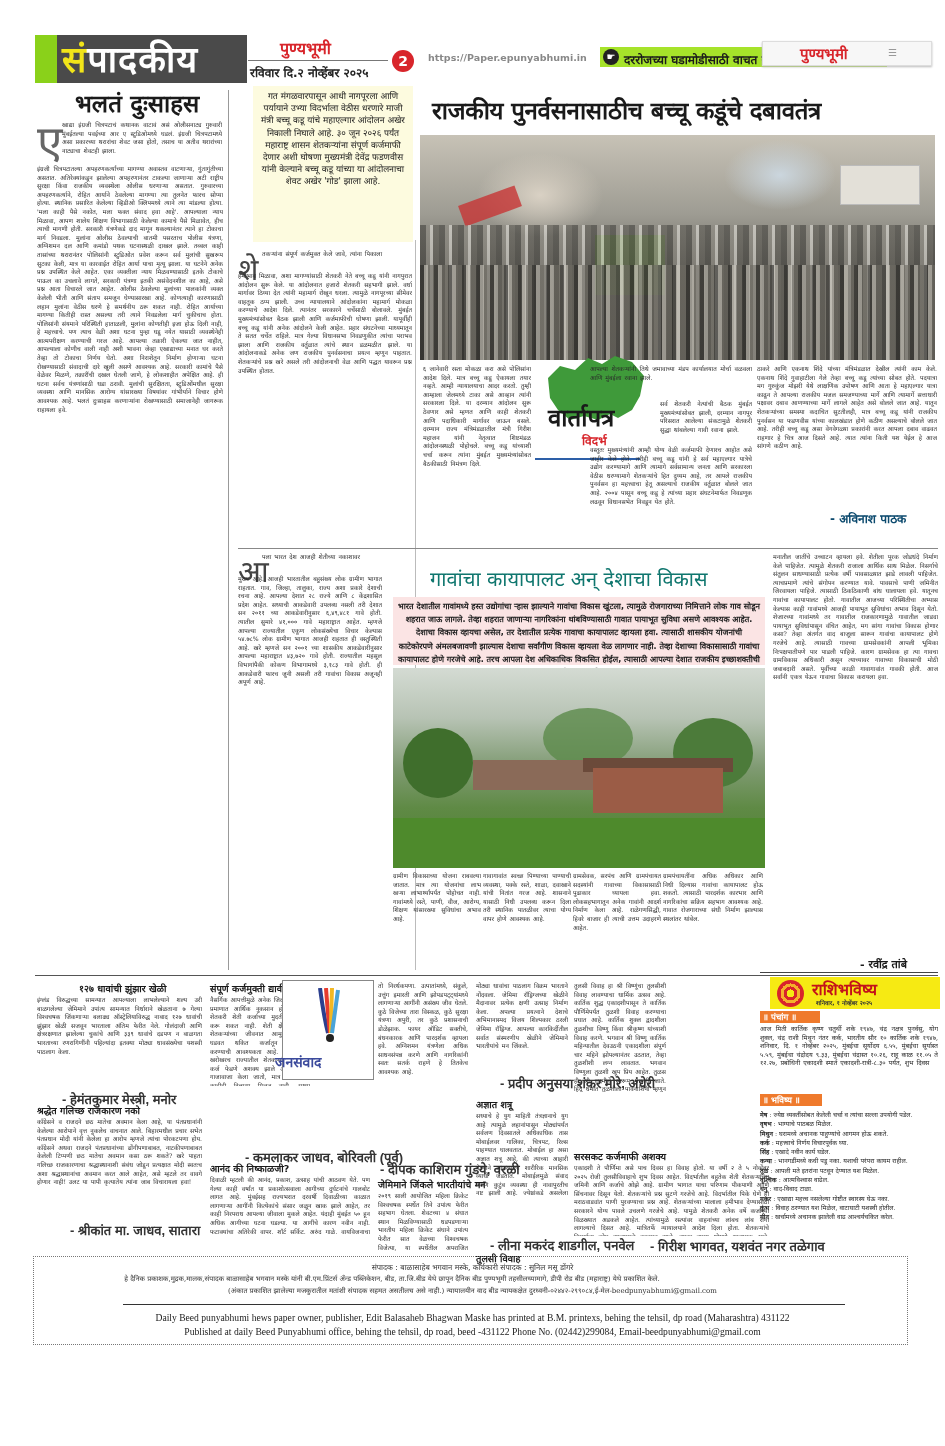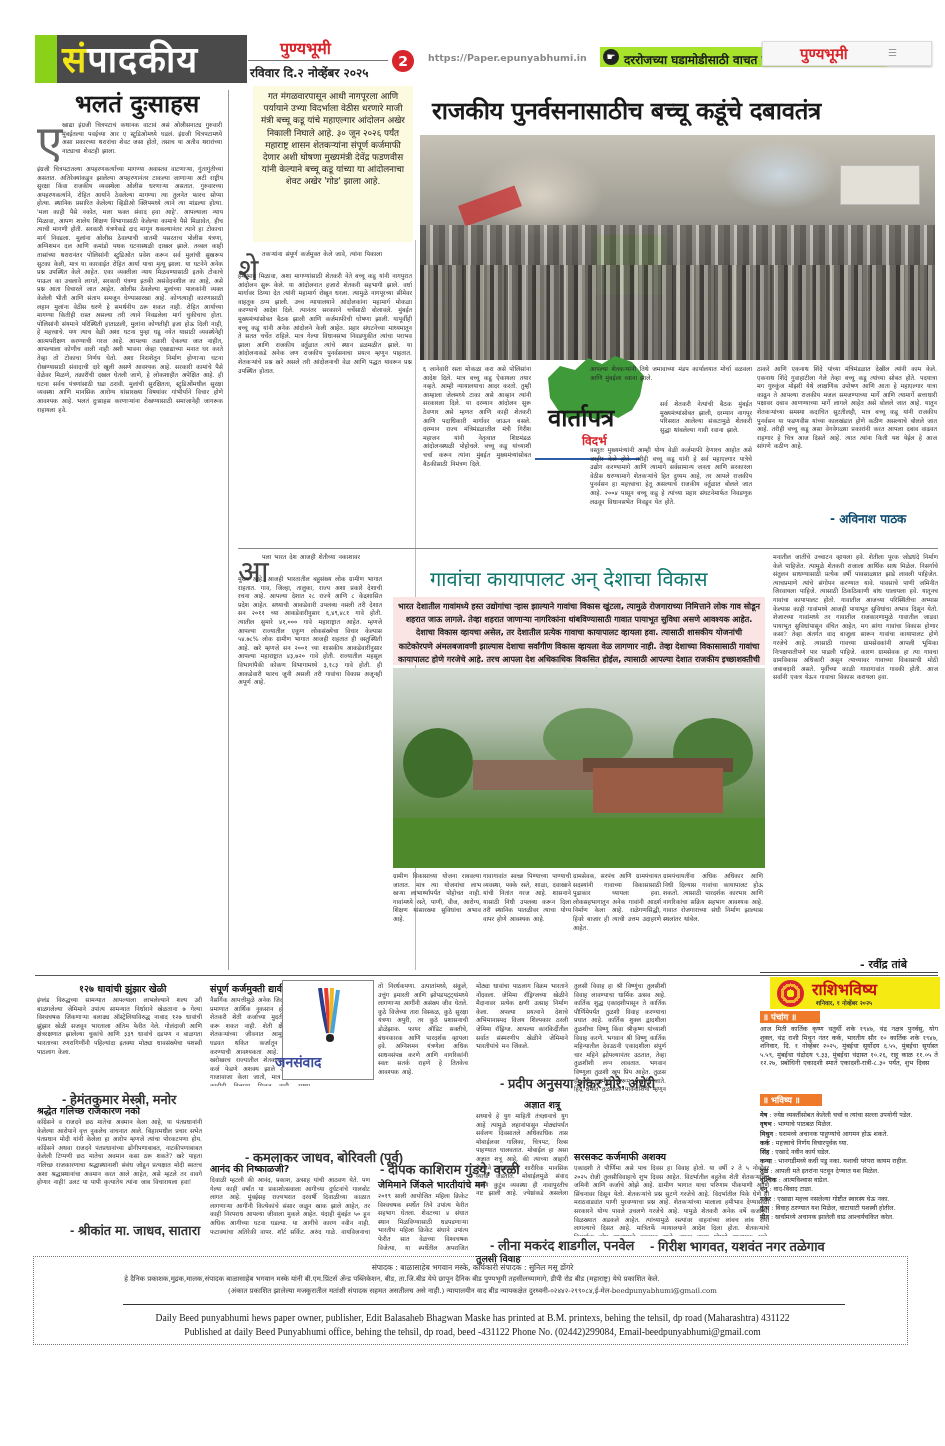--- a/index.html
+++ b/index.html
@@ -115,21 +115,21 @@
   #jansamvad-swoosh { left: 318px; top: 988px; width: 22px; height: 55px; }
   #jansamvad-label { left: 275px; top: 1052px; font-family: "DejaVu Sans", sans-serif; font-weight: bold; font-size: 14px; color: #3b4a9c; }
 
   #l5-body { left: 378px; top: 982px; width: 90px; height: 105px; }
   #l5-byline { left: 380px; top: 1160px; }
   #l6-head { left: 378px; top: 1178px; }
   #l6-body { left: 378px; top: 1192px; width: 90px; height: 60px; }
 
   #l7-body { left: 476px; top: 982px; width: 92px; height: 90px; }
   #l7-byline { left: 500px; top: 1074px; }
-  #l8-head { left: 476px; top: 1098px; margin-left: 48px; }
+  #l8-head { left: 476px; top: 1098px; }
   #l8-body { left: 476px; top: 1112px; width: 92px; height: 84px; }
   #l8-byline { left: 490px; top: 1236px; }
   #l9-head { left: 476px; top: 1252px; }
 
   #l10-body { left: 574px; top: 982px; width: 92px; height: 110px; }
   #l11-head { left: 574px; top: 1150px; }
   #l11-b { left: 574px; top: 1164px; width: 195px; height: 72px; }
   #l11-byline { left: 650px; top: 1237px; }
 
   

